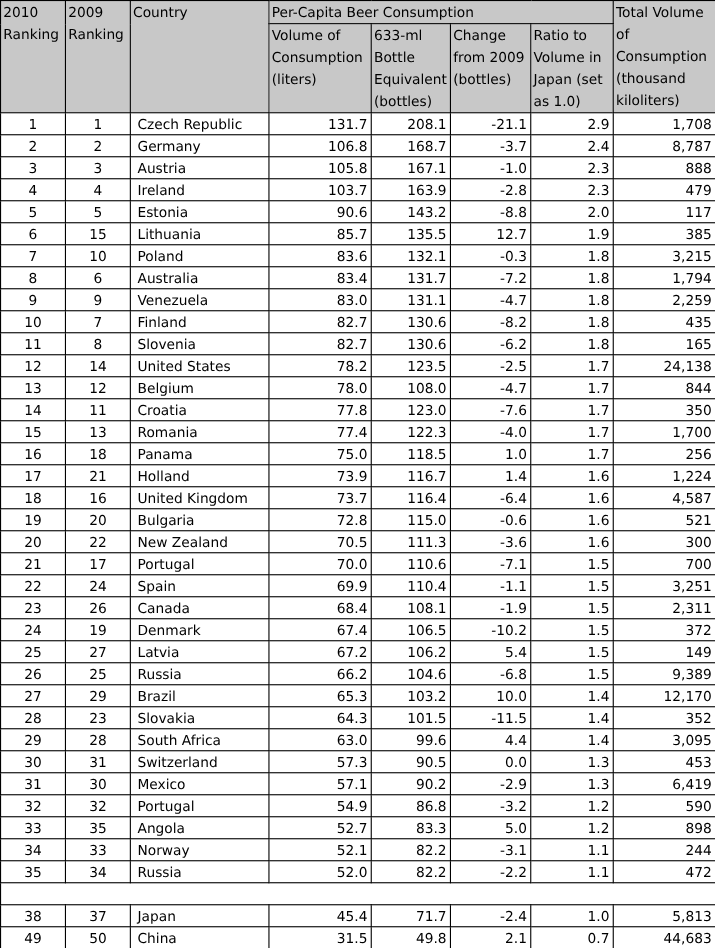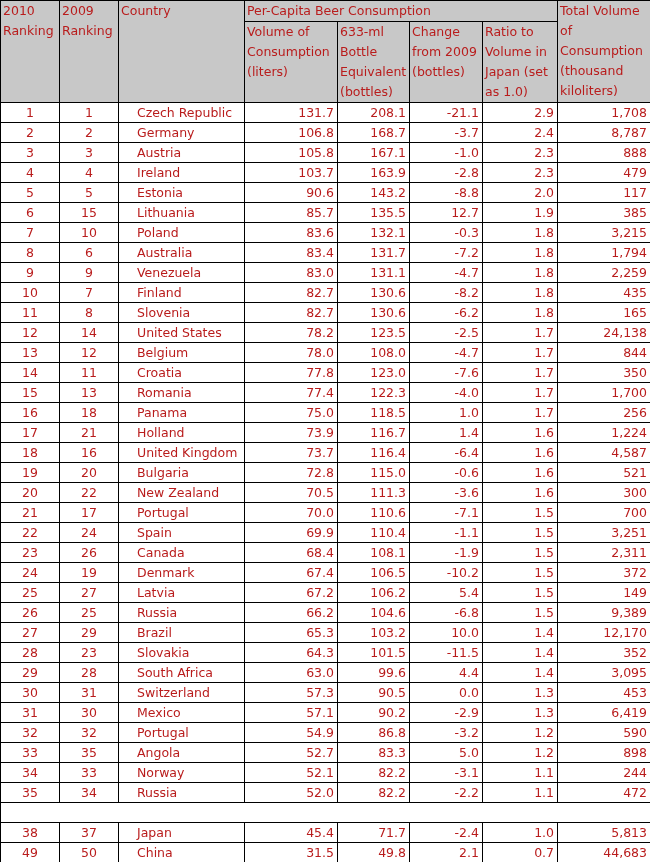--- a/index.html
+++ b/index.html
@@ -3,42 +3,42 @@
 <meta charset="utf-8">
 <style>
   html, body { margin: 0; padding: 0; background: #ffffff; }
   body { width: 650px; height: 862px; overflow: hidden; }
   table {
     border-collapse: collapse;
     table-layout: fixed;
     width: 650px;
     font-family: "DejaVu Sans", sans-serif;
     font-size: 12.5px;
-    color: #b91c1c;
+    color: #000000;
   }
   th, td {
     border: 1px solid #000;
     padding: 0 3px;
     line-height: 19px;
     height: 19px;
     overflow: hidden;
     white-space: nowrap;
   }
   th {
     background: #c8c8c8;
     font-weight: normal;
     text-align: left;
     vertical-align: top;
     white-space: normal;
     line-height: 20px;
     padding: 0 2px;
   }
   th.group { height: 20px; }
   td.c { text-align: center; }
-  td.l { text-align: left; padding-left: 18px; }
+  td.l { text-align: left; padding-left: 6px; }
   td.r { text-align: right; padding-right: 3px; }
   tr.gap td { height: 19px; border-left: 1px solid #000; border-right: 1px solid #000; }
 </style>
 </head>
 <body>
 
 <table>
   <colgroup>
     <col style="width:59px">
     <col style="width:59px">

